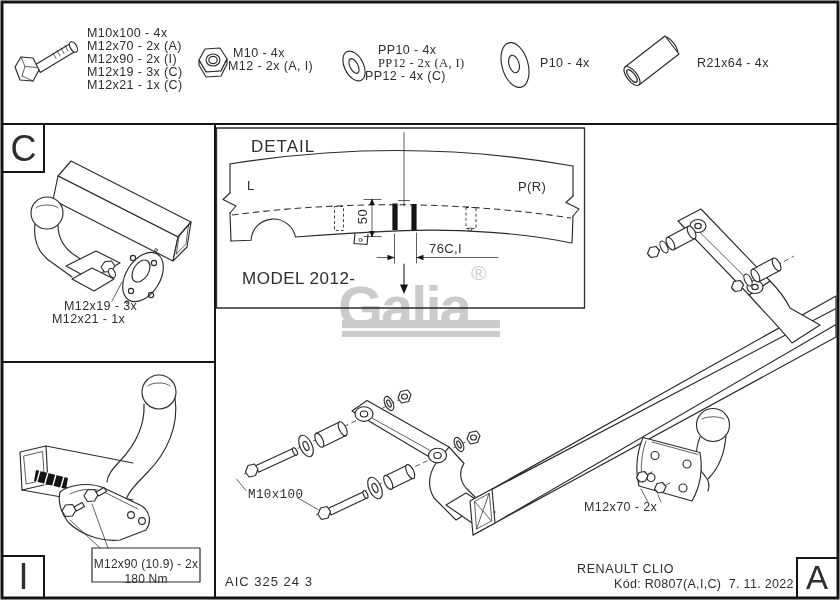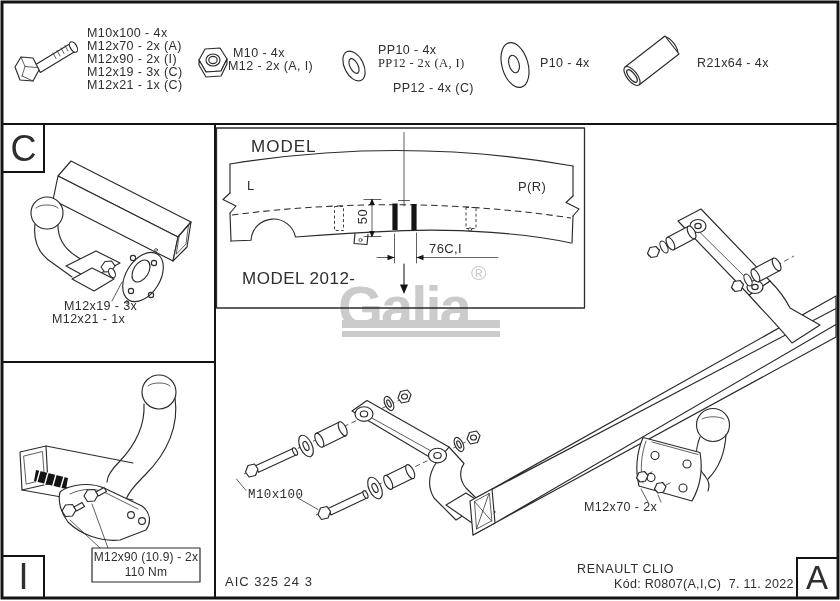--- a/index.html
+++ b/index.html
@@ -252,38 +252,38 @@
   <div class="t" style="left:87px;top:40px;text-align:center;">M12x70 - 2x (A)</div>
   <div class="t" style="left:87px;top:53px;">M12x90 - 2x (I)</div>
   <div class="t" style="left:87px;top:66px;">M12x19 - 3x (C)</div>
   <div class="t" style="left:87px;top:79px;">M12x21 - 1x (C)</div>
 
   <div class="t" style="left:233px;top:47px;">M10 - 4x</div>
   <div class="t" style="left:228px;top:60px;">M12 - 2x (A, I)</div>
 
   <div class="t" style="left:378px;top:44px;text-align:center;">PP10 - 4x</div>
   <div class="t" style="left:378px;top:57px;font-family:Liberation Serif, serif;">PP12 - 2x (A, I)</div>
-  <div class="t" style="left:393px;top:70px;margin-top:12px;">PP12 - 4x (C)</div>
+  <div class="t" style="left:365px;top:70px;">PP12 - 4x (C)</div>
 
   <div class="t" style="left:540px;top:57px;text-align:right;">P10 - 4x</div>
   <div class="t" style="left:697px;top:57px;">R21x64 - 4x</div>
 
   <div class="t cornerletter" style="left:3px;top:125px;width:41px;height:47px;">C</div>
   <div class="t cornerletter" style="left:3px;top:556px;width:41px;height:41px;">I</div>
   <div class="t cornerletter" style="left:797px;top:558px;width:40px;height:39px;font-size:33px;">A</div>
 
   <div class="t" style="left:64px;top:300px;">M12x19 - 3x</div>
   <div class="t" style="left:52px;top:313px;">M12x21 - 1x</div>
 
-  <div class="t center2" style="left:92px;top:548px;width:108px;height:34px;">
+  <div class="t center2" style="left:92px;top:548px;width:108px;height:48px;">
     <span>M12x90 (10.9) - 2x</span>
-    <span>110 Nm</span>
+    <span>180 Nm</span>
   </div>
 
-  <div class="t t17" style="left:251px;top:140px;">MODEL</div>
+  <div class="t t17" style="left:251px;top:140px;">DETAIL</div>
   <div class="t t13" style="left:247px;top:179px;">L</div>
   <div class="t t13" style="left:518px;top:180px;">P(R)</div>
   <div class="t t13 rot90" style="left:353px;top:210px;width:20px;text-align:center;">50</div>
   <div class="t t13" style="left:429px;top:242px;">76C,I</div>
   <div class="t t17" style="left:242px;top:272px;letter-spacing:.5px;">MODEL 2012-</div>
 
   <div class="t" style="left:248px;top:489px;font-family:Liberation Mono, monospace;">M10x100</div>
   <div class="t" style="left:584px;top:501px;">M12x70 - 2x</div>
 
   <div class="t t13" style="left:225px;top:575px;letter-spacing:1px;">AIC 325 24 3</div>

